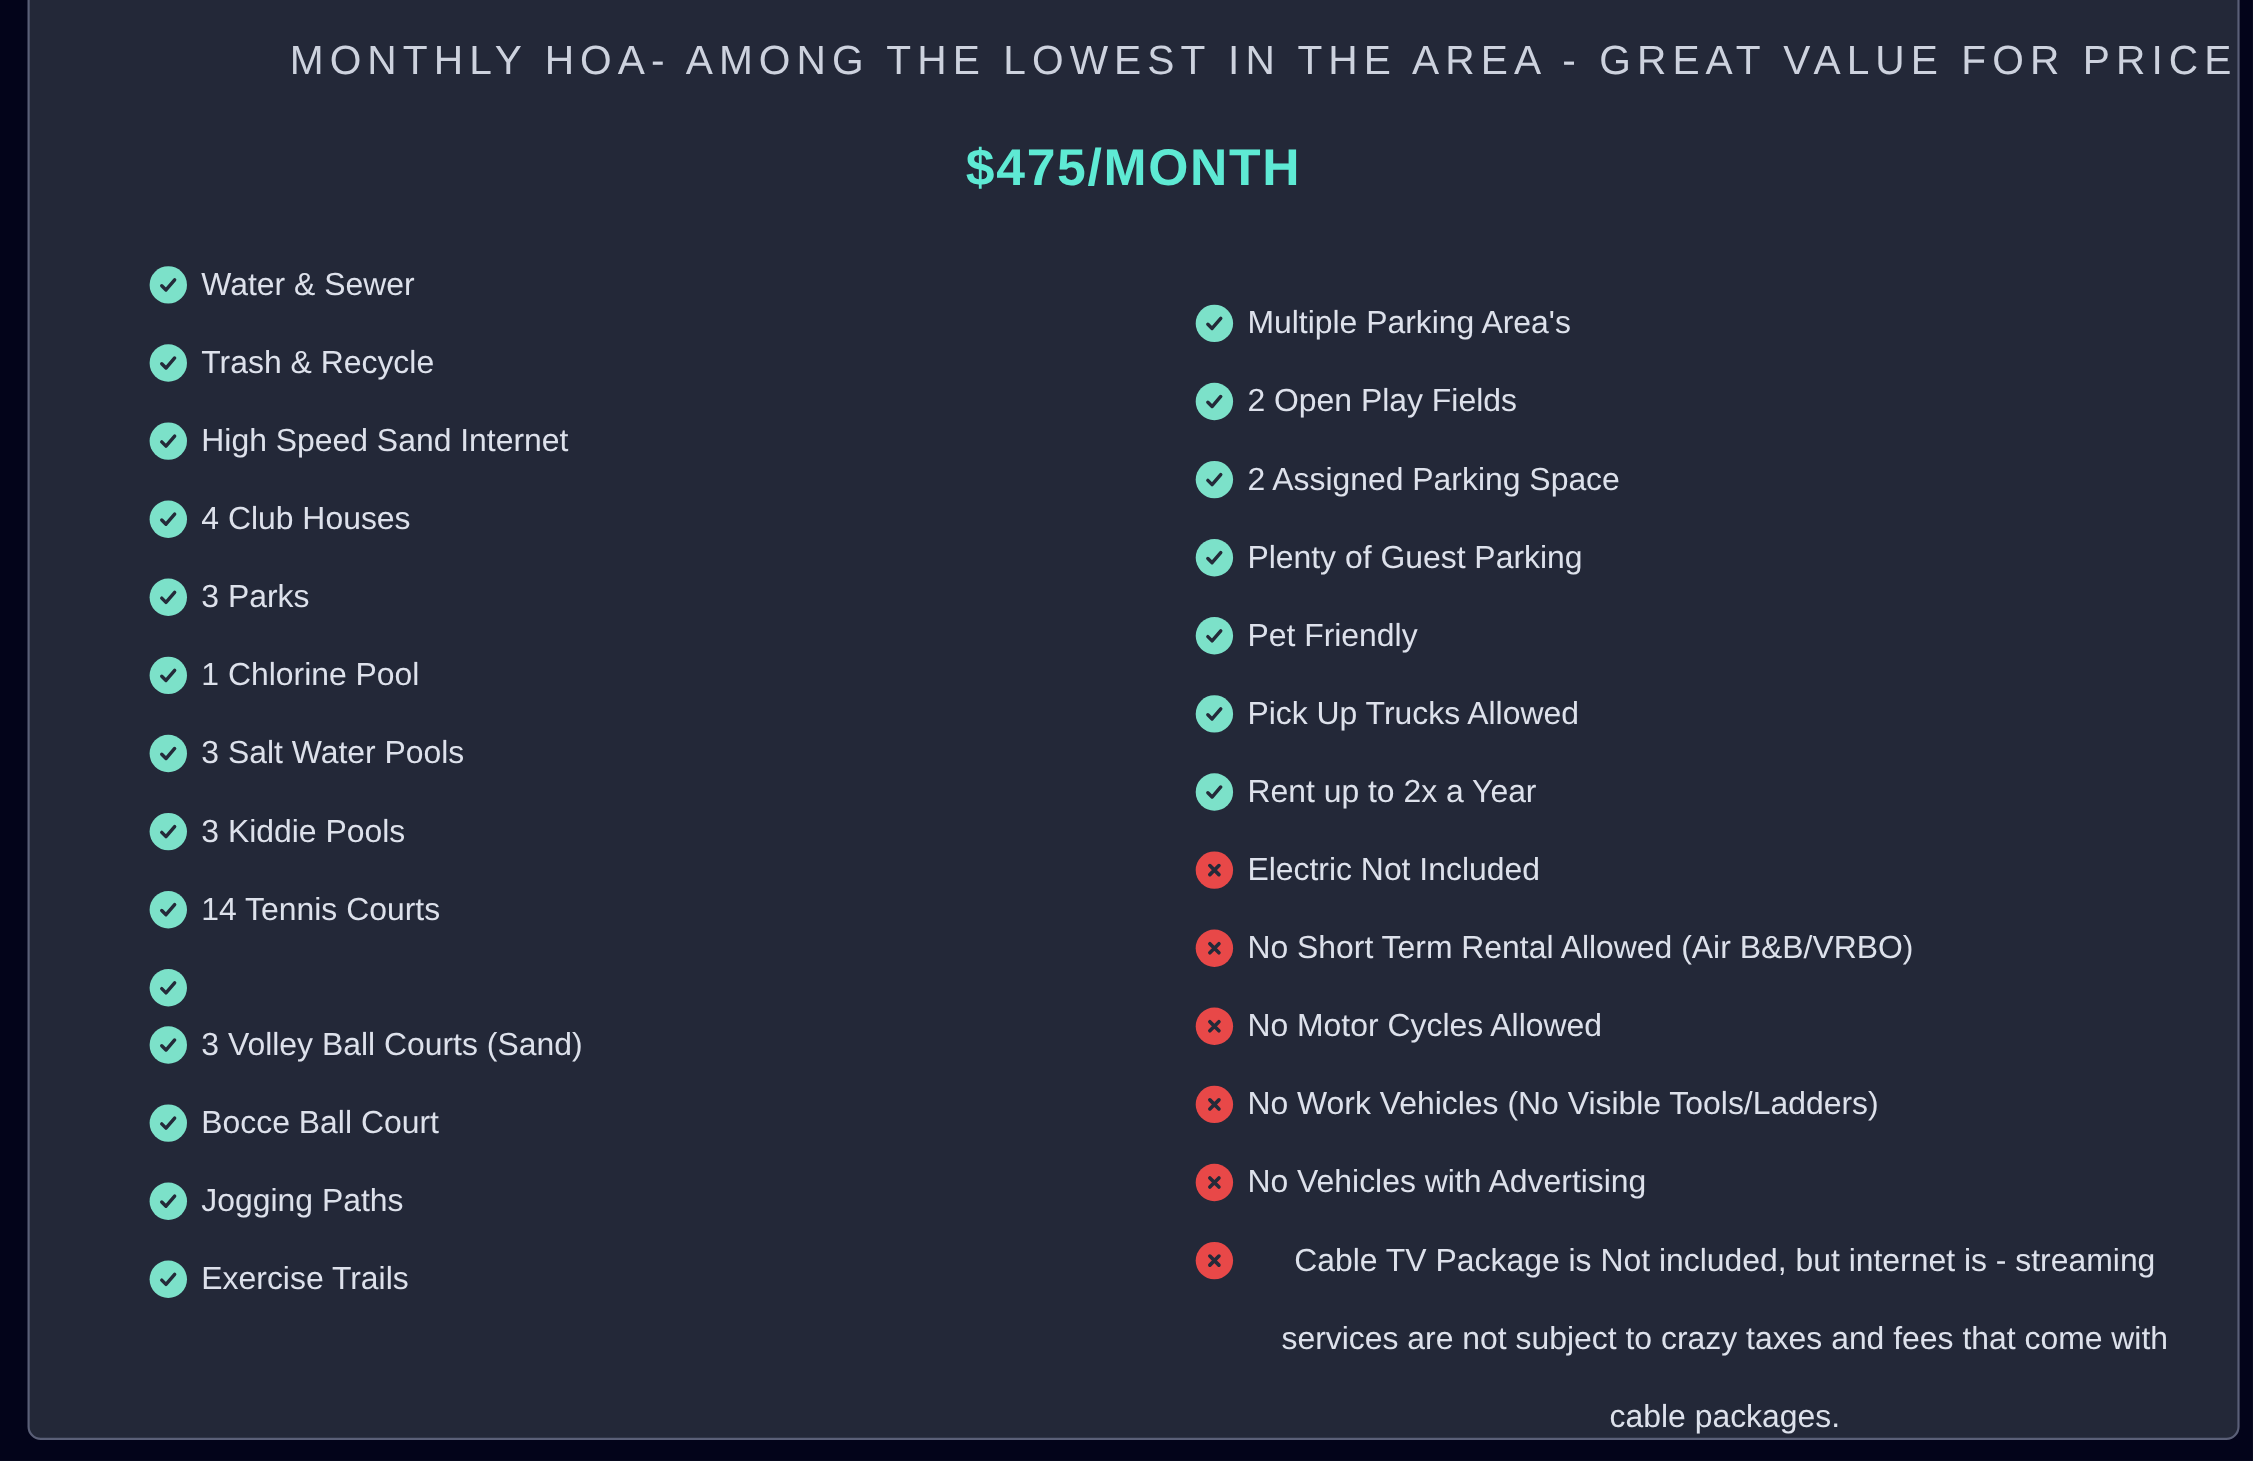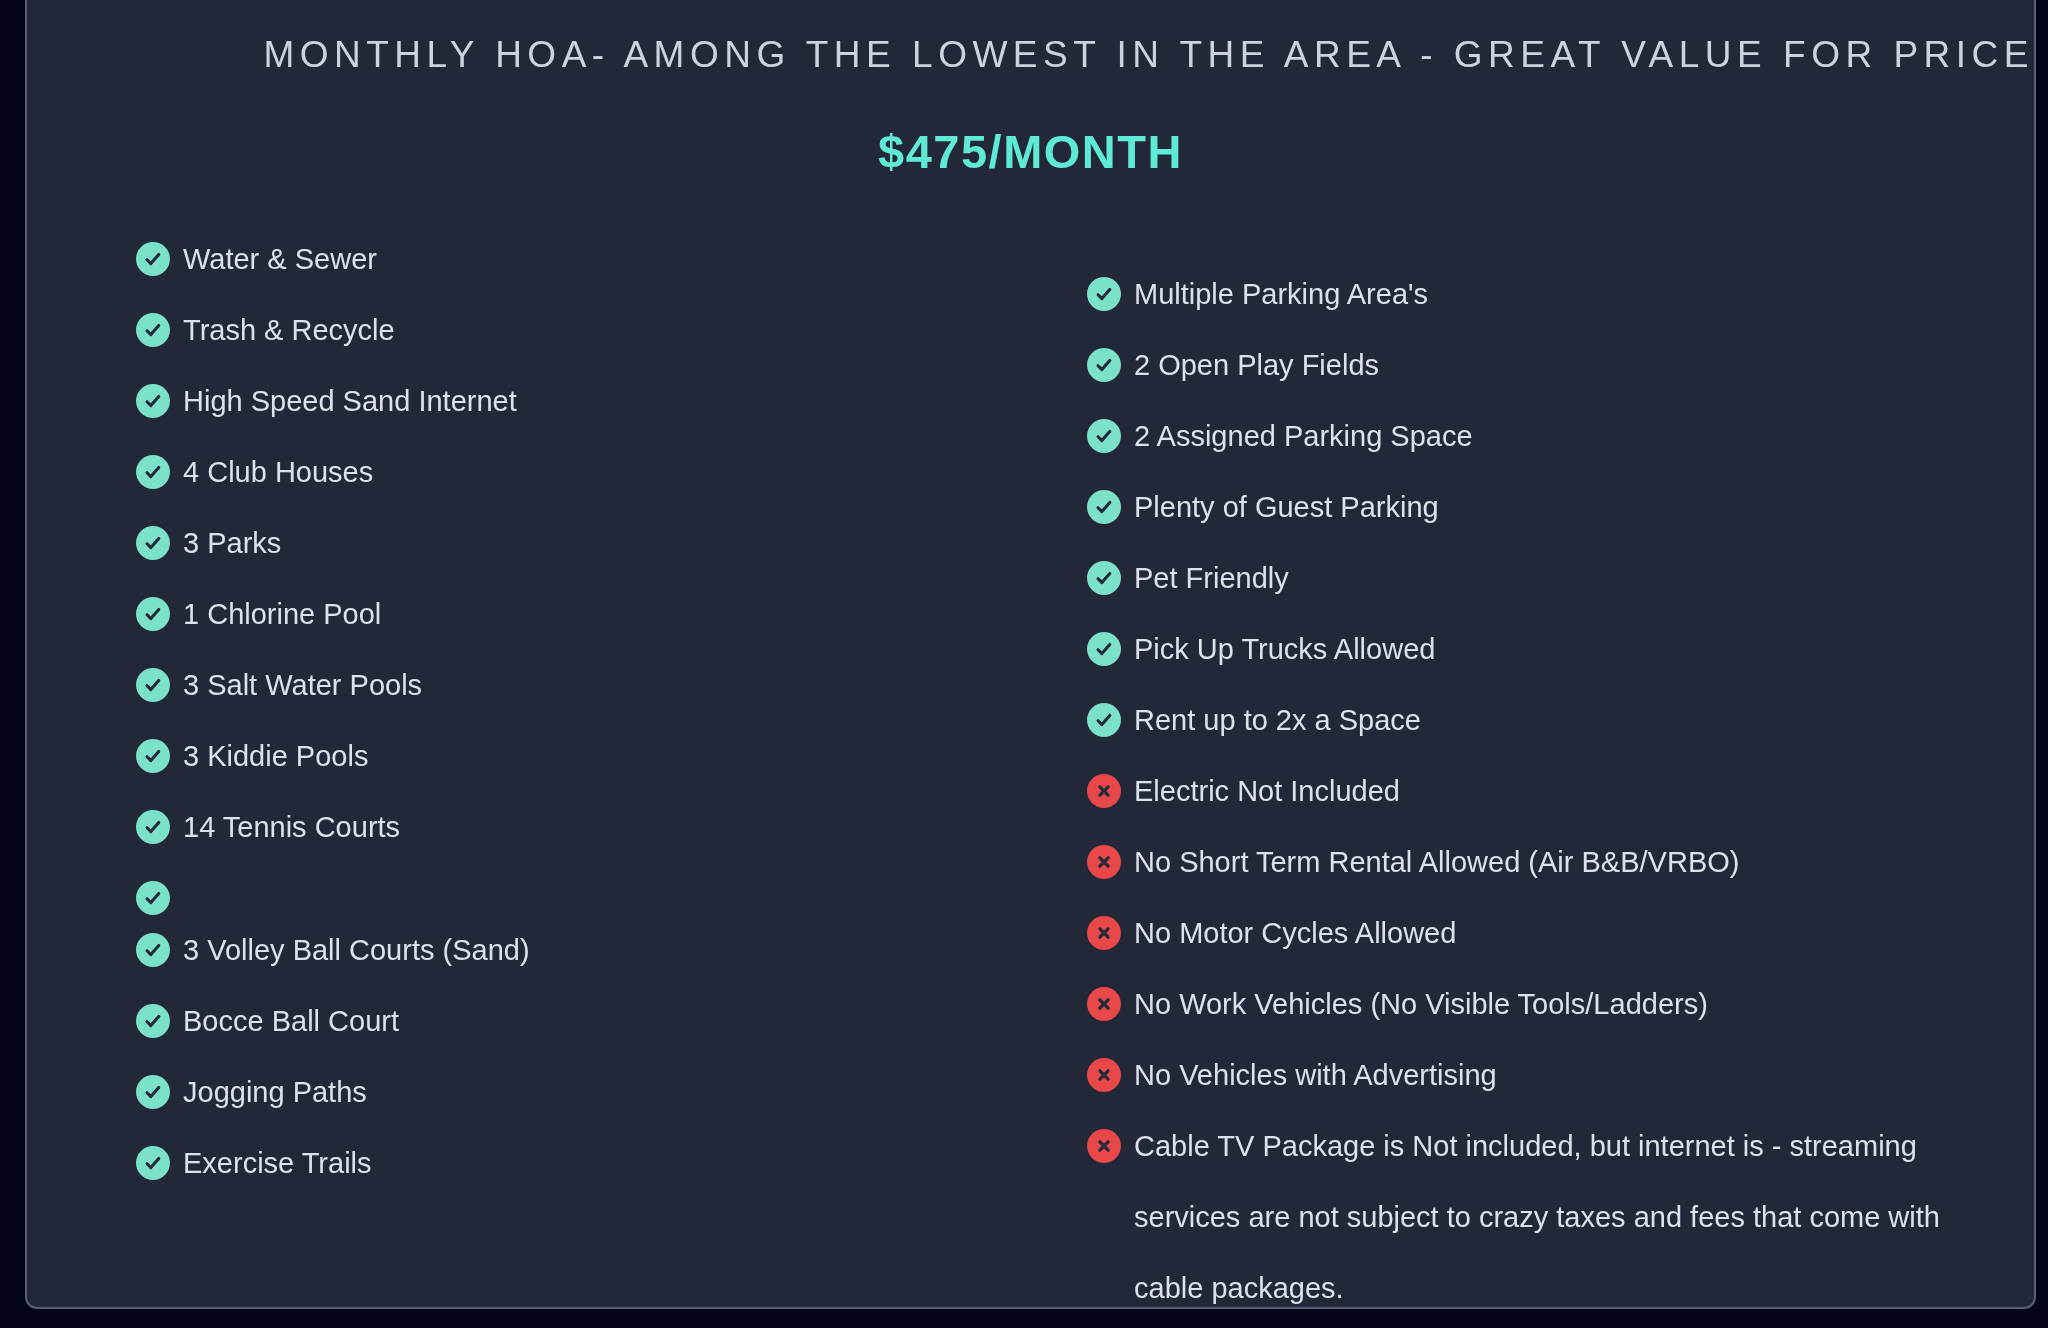--- a/index.html
+++ b/index.html
@@ -43,20 +43,21 @@
     left: 0;
     width: 100%;
     text-align: center;
     color: #5eead4;
     font-size: 47px;
     font-weight: 700;
     letter-spacing: 1.5px;
   }
   .col {
     position: absolute;
+    text-align: center;
   }
   .col-left {
     left: 109px;
     top: 238px;
     width: 850px;
   }
   .col-right {
     left: 1060px;
     top: 273px;
     width: 915px;
@@ -259,21 +260,21 @@
           </svg>
         </span>
         <span class="label">Pick Up Trucks Allowed</span>
       </div>
       <div class="item">
         <span class="icon icon-check">
           <svg viewBox="0 0 24 24" aria-hidden="true">
             <path d="M5.5 12.8l4.2 4.2 8.6-10" fill="none" stroke="currentColor" stroke-width="3.4" stroke-linecap="round" stroke-linejoin="round"></path>
           </svg>
         </span>
-        <span class="label">Rent up to 2x a Space</span>
+        <span class="label">Rent up to 2x a Year</span>
       </div>
       <div class="item">
         <span class="icon icon-cross">
           <svg viewBox="0 0 24 24" aria-hidden="true">
             <path d="M7.5 7.5l9 9M16.5 7.5l-9 9" fill="none" stroke="currentColor" stroke-width="3.6" stroke-linecap="round"></path>
           </svg>
         </span>
         <span class="label">Electric Not Included</span>
       </div>
       <div class="item">

